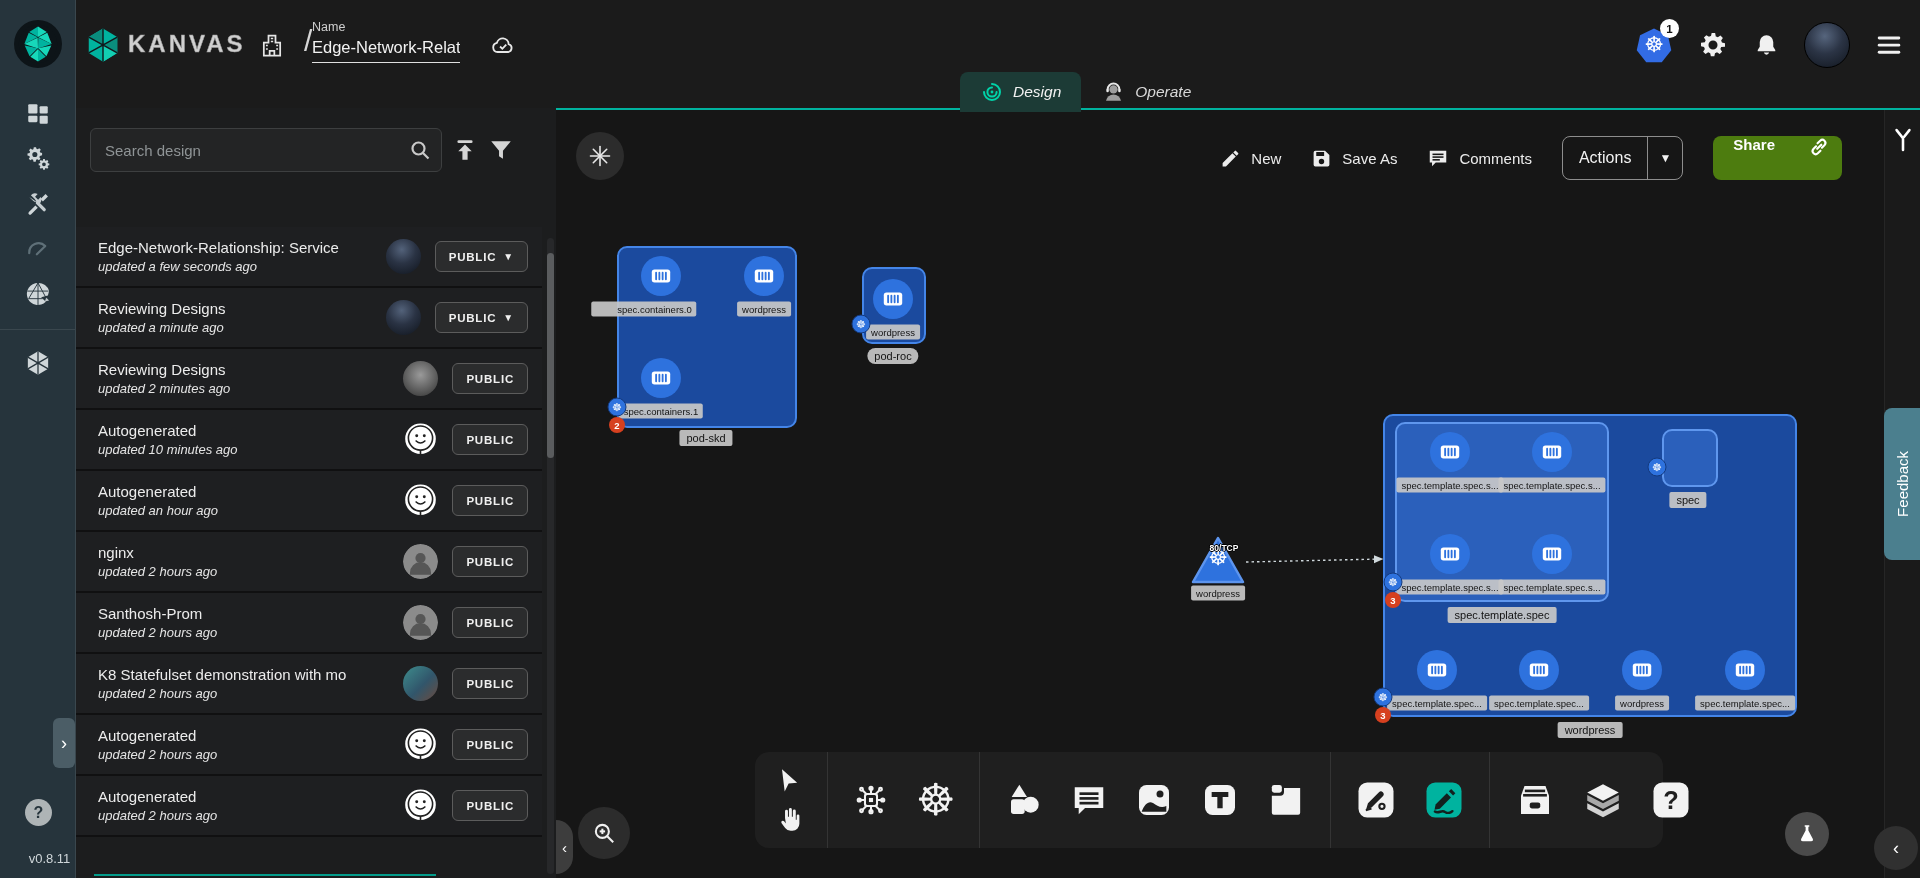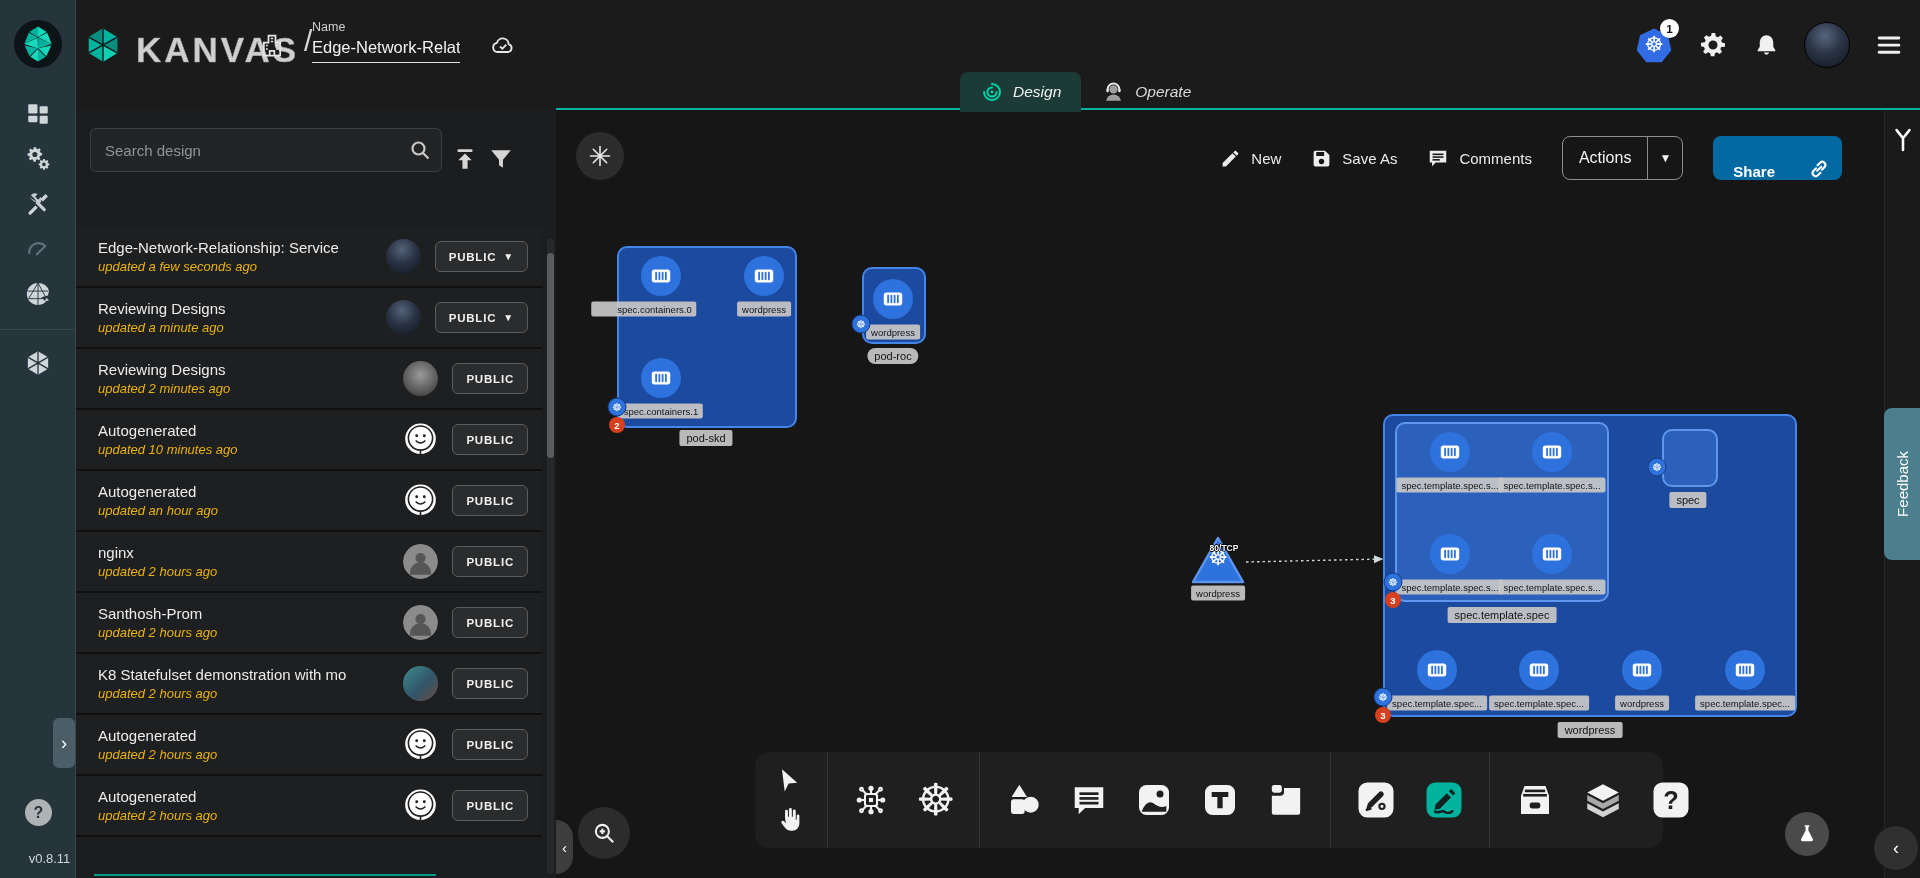--- a/index.html
+++ b/index.html
@@ -19,22 +19,22 @@
   .rail-expand { position:absolute; right:0; bottom:110px; width:22px; height:50px;
     background:#4b5d66; border-radius:6px 0 0 6px; color:#fff; display:flex; align-items:center;
     justify-content:center; font-size:18px; cursor:pointer; border-radius:6px; }
   .rail-help { position:absolute; left:25px; bottom:52px; width:27px; height:27px; border-radius:50%;
     background:#aeb4b6; color:#26343c; font-weight:bold; font-size:16px; display:flex; align-items:center; justify-content:center; cursor:pointer; }
   .rail-version { position:absolute; left:0; bottom:12px; width:99px; text-align:center; color:#cfd6d9; font-size:13px; }
 
   
   .topbar { position:absolute; left:76px; top:0; width:1844px; height:108px; background:#1b1b1b; z-index:20; }
   .brand-hex { position:absolute; left:8px; top:26px; width:38px; height:38px; cursor:pointer; }
-  .brand-text { position:absolute; left:52px; top:30px; font-size:35px; font-weight:bold; letter-spacing:3px;
-    color:#cfcfcf;margin-left:8px; -webkit-text-stroke:.5px #9a9a9a; }
+  .brand-text { position:absolute; left:52px; top:30px; font-size:24px; font-weight:bold; letter-spacing:3px;
+    color:#cfcfcf; -webkit-text-stroke:.5px #9a9a9a; }
   .org-icon { position:absolute; left:182px; top:30px; color:#e5e5e5; cursor:pointer; }
   .path-sep { position:absolute; left:228px; top:24px; color:#d7d7d7; font-size:30px; font-weight:300; }
   .name-block { position:absolute; left:236px; top:20px; width:148px; }
   .name-label { color:#cfcfcf; font-size:12.5px; }
   .name-input { margin-top:4px; width:148px; background:transparent; border:none; border-bottom:1px solid #e0e0e0;
     color:#f2f2f2; font-size:16.5px; padding-bottom:5px; font-family:"Liberation Sans",sans-serif; }
   .cloud-ic { position:absolute; left:412px; top:32px; color:#e8e8e8; cursor:pointer; }
   .topbar-right { position:absolute; right:16px; top:22px; display:flex; align-items:center; gap:24px; }
   .k8s-wrap { position:relative; width:38px; height:38px; cursor:pointer; }
   .k8s-hex { position:absolute; inset:0; }
@@ -49,33 +49,33 @@
   .tab-strip { position:absolute; left:960px; top:72px; height:40px; display:flex; z-index:25; }
   .tab { display:flex; align-items:center; gap:9px; padding:0 20px; cursor:pointer; }
   .tab.active { background:#1c3b36; border-radius:8px 8px 0 0; }
   .tab-label { color:#f2f2f2; font-size:15.5px;font-style:italic; }
   .tab:not(.active) .tab-label { color:#d8d8d8; }
 
   
   .designs-panel { position:absolute; left:76px; top:108px; width:480px; height:770px; background:#1c1d1e; z-index:15; overflow:hidden; }
   .dp-title { margin-top:14px; height:41px; background:#000; color:#fff; display:flex; align-items:center; justify-content:center;
     font-size:13.5px; font-weight:bold; letter-spacing:.5px; }
-  .dp-search-row { display:flex; align-items:flex-end; gap:10px; padding:20px 14px 16px 14px; }
+  .dp-search-row { display:flex; align-items:center; gap:10px; padding:20px 14px 16px 14px; }
   .dp-search { position:relative; width:352px; }
   .dp-search input { width:100%; height:44px; background:#232425; border:1px solid #3d3f40; border-radius:6px;
     color:#e5e5e5; font-size:15px; padding:0 40px 0 14px; font-family:"Liberation Sans",sans-serif; }
   .dp-search input::placeholder { color:#8f9496; }
   .dp-search .icon { position:absolute; right:10px; top:10px; color:#c9c9c9; }
   .dp-action { color:#d5d5d5; cursor:pointer; }
   .design-list { position:absolute; left:0; top:119px; width:466px; bottom:0; }
   .design-item { height:61px; background:#1e1f21; border-bottom:2px solid #101011; display:flex; align-items:center;
     padding:0 14px 0 22px; cursor:pointer; }
   .di-text { flex:1; min-width:0; }
   .di-title { color:#ececec; font-size:15px; white-space:nowrap; overflow:hidden; }
-  .di-updated { color:#eab308; font-size:13px; font-style:italic; margin-top:3px; white-space:nowrap; }
+  .di-updated { color:#e5e5e5; font-size:13px; font-style:italic; margin-top:3px; white-space:nowrap; }
   .avatar { width:35px; height:35px; border-radius:50%; flex:none; margin:0 14px; overflow:hidden; }
   .av-photo-dark { background:radial-gradient(circle at 45% 30%, #53627a 0%, #2a3344 45%, #0f141c 100%); }
   .av-photo-grey { background:radial-gradient(circle at 50% 40%, #9a9a9a 0%, #5f5f5f 55%, #2e2e2e 100%); }
   .av-photo-color { background:linear-gradient(135deg,#3e8d8d 0%,#31566b 55%,#6b4a3e 100%); }
   .av-smiley svg, .av-person svg { width:35px; height:35px; }
   .pub-badge { flex:none; height:31px; padding:0 13px; background:#2b2c2d; border:1.5px solid #5c5c5c; border-radius:6px;
     color:#f0f0f0; font-size:11.5px; font-weight:bold; letter-spacing:.8px; display:flex; align-items:center; gap:7px;
     cursor:pointer; font-family:"Liberation Sans",sans-serif; }
   .pub-caret { font-size:10px; }
   .dp-scroll { position:absolute; right:2px; top:130px; width:7px; bottom:4px; background:#27282a; border-radius:4px; }
@@ -86,21 +86,21 @@
   .workspace { position:absolute; left:556px; top:108px; right:0; bottom:0; border-top:2px solid #00B39F; background:#161616; }
   .canvas { position:absolute; left:0; top:0; right:36px; bottom:0; overflow:hidden; }
   .meshery-btn { position:absolute; left:20px; top:22px; width:48px; height:48px; border-radius:50%; background:#2c2c2c;
     color:#e8e8e8; display:flex; align-items:center; justify-content:center; cursor:pointer; }
   .canvas-toolbar { position:absolute; top:26px; right:42px; display:flex; align-items:center; gap:30px; }
   .ct-btn { display:flex; align-items:center; gap:10px; color:#ececec; font-size:15px; cursor:pointer; }
   .actions-btn { display:flex; align-items:stretch; border:1px solid #8d8d8d; border-radius:8px; height:44px; cursor:pointer; }
   .actions-label { display:flex; align-items:center; padding:0 16px; color:#f2f2f2; font-size:16px; }
   .actions-div { width:1px; background:#8d8d8d; }
   .actions-caret { display:flex; align-items:center; padding:0 11px; color:#f2f2f2; font-size:12px; }
-  .share-btn { display:flex; align-items:flex-end; background:#0369a1; border-radius:8px; height:44px; overflow:hidden; cursor:pointer; }
+  .share-btn { display:flex; align-items:flex-start; background:#4d7c0f; border-radius:8px; height:44px; overflow:hidden; cursor:pointer; }
   .share-label { display:flex; align-items:center; padding:0 20px; color:#fff; font-weight:bold; font-size:15px; }
   .share-div { width:1px; background:rgba(255,255,255,.55); }
   .share-link { display:flex; align-items:center; padding:0 12px; color:#fff; }
 
   
   .node-layer { position:absolute; inset:0; }
   .cgroup { position:absolute; border-radius:10px; cursor:pointer; }
   .tone-base { background:#1b4a9e; border:2px solid #4485e8; }
   .tone-light { background:#2b60bb; border:2px solid #5f97ee; }
   .cnode { position:absolute; width:40px; height:40px; border-radius:50%; background:#2e72de;

